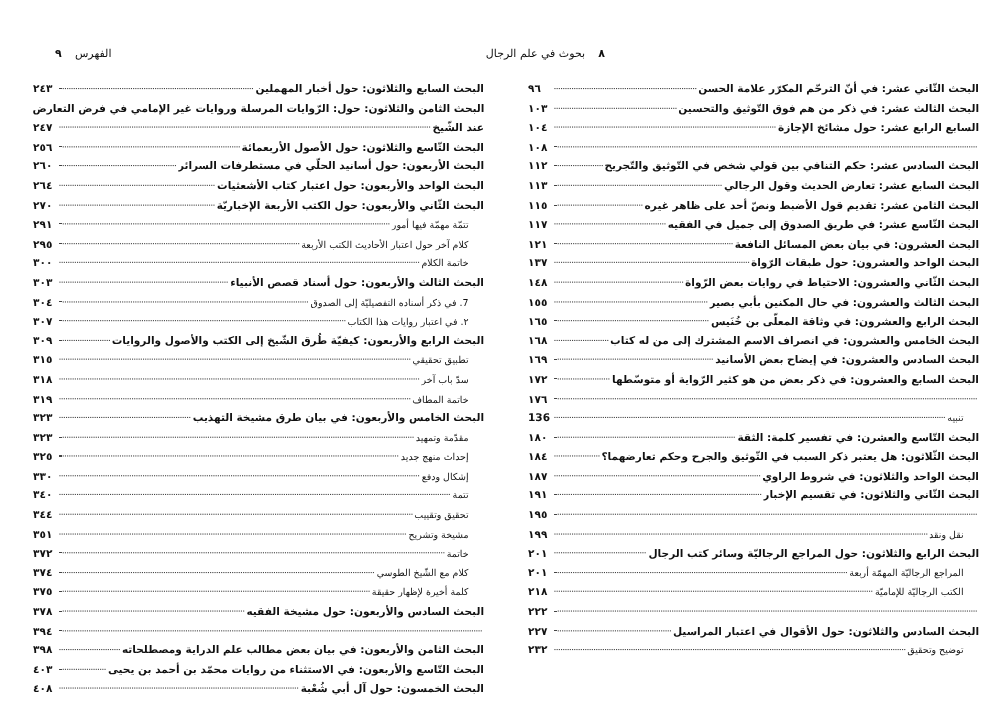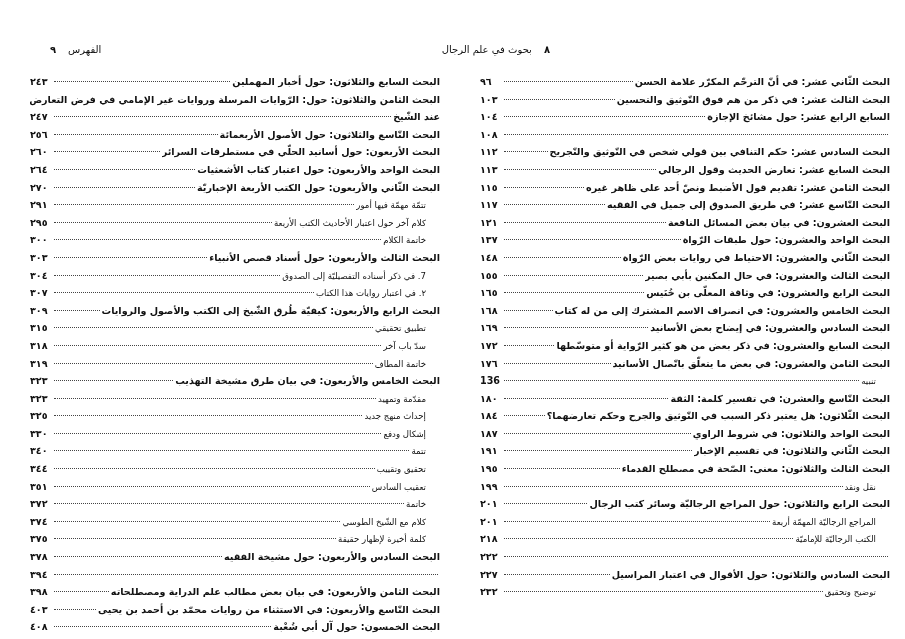--- a/index.html
+++ b/index.html
@@ -206,21 +206,21 @@
         <span class="title">تتمة</span>
         <span class="dots"></span>
         <span class="num">٣٤٠</span>
       </div>
       <div class="entry sub">
         <span class="title">تحقيق وتقييب</span>
         <span class="dots"></span>
         <span class="num">٣٤٤</span>
       </div>
       <div class="entry sub">
-        <span class="title">تعقيب السادس</span>
+        <span class="title">مشيخة وتشريح</span>
         <span class="dots"></span>
         <span class="num">٣٥١</span>
       </div>
       <div class="entry sub">
         <span class="title">خاتمة</span>
         <span class="dots"></span>
         <span class="num">٣٧٢</span>
       </div>
       <div class="entry sub">
         <span class="title">كلام مع الشّيخ الطوسي</span>
@@ -338,21 +338,20 @@
         <span class="title">البحث السادس والعشرون: في إيضاح بعض الأسانيد</span>
         <span class="dots"></span>
         <span class="num">١٦٩</span>
       </div>
       <div class="entry main">
         <span class="title">البحث السابع والعشرون: في ذكر بعض من هو كثير الرّواية أو متوسّطها</span>
         <span class="dots"></span>
         <span class="num">١٧٢</span>
       </div>
       <div class="entry main">
-        <span class="title">البحث الثامن والعشرون: في بعض ما يتعلّق باتّصال الأسانيد</span>
         <span class="dots"></span>
         <span class="num">١٧٦</span>
       </div>
       <div class="entry sub">
         <span class="title">تنبيه</span>
         <span class="dots"></span>
         <span class="num">136</span>
       </div>
       <div class="entry main">
         <span class="title">البحث التّاسع والعشرن: في تفسير كلمة: الثقة</span>
@@ -368,21 +367,20 @@
         <span class="title">البحث الواحد والثلاثون: في شروط الراوي</span>
         <span class="dots"></span>
         <span class="num">١٨٧</span>
       </div>
       <div class="entry main">
         <span class="title">البحث الثّاني والثلاثون: في تقسيم الإخبار</span>
         <span class="dots"></span>
         <span class="num">١٩١</span>
       </div>
       <div class="entry main">
-        <span class="title">البحث الثالث والثلاثون: معنى: الصّحة في مصطلح القدماء</span>
         <span class="dots"></span>
         <span class="num">١٩٥</span>
       </div>
       <div class="entry sub">
         <span class="title">نقل ونقد</span>
         <span class="dots"></span>
         <span class="num">١٩٩</span>
       </div>
       <div class="entry main">
         <span class="title">البحث الرابع والثلاثون: حول المراجع الرجاليّة وسائر كتب الرجال</span>

